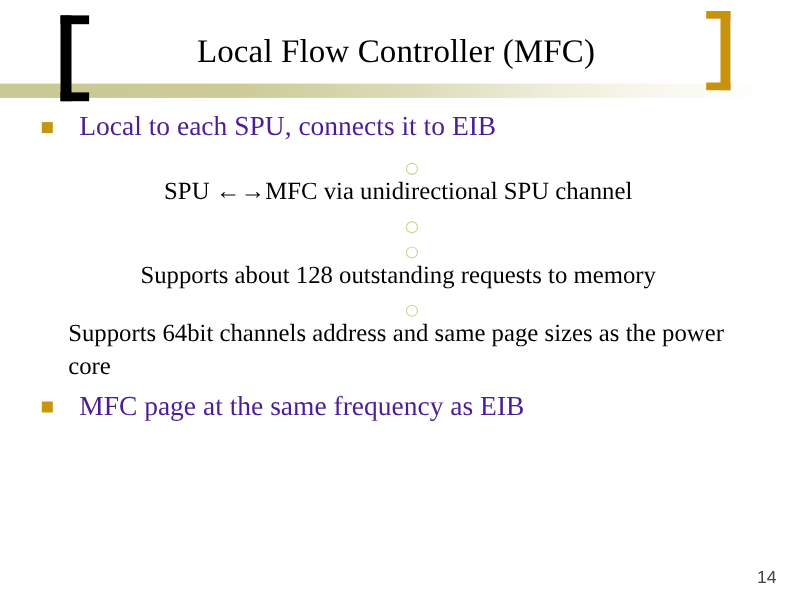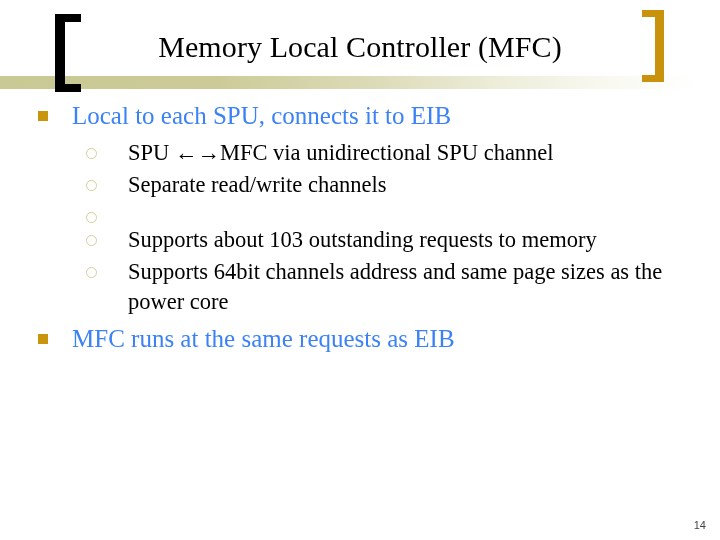--- a/index.html
+++ b/index.html
@@ -100,30 +100,31 @@
   }
   .sq {
     display: block;
     width: 10px;
     height: 10px;
     background: #c8950c;
   }
   .lvl1 .text {
     font-size: 25px;
     line-height: 32px;
-    color: #3b82f6;
+    color: #4c1d95;
   }
 
   .sublist {
     margin: 4px 0 6px 0;
   }
   .lvl2 {
     display: flex;
-    align-items: flex-start;
+    align-items: center;
     margin: 0 0 2px 0;
+    flex-direction: column;
   }
   .lvl2 .marker {
     flex: 0 0 auto;
     width: 42px;
     padding-top: 10px;
     padding-left: 56px;
     box-sizing: content-box;
     display: flex;
   }
   .circ {
@@ -138,89 +139,83 @@
     font-size: 22.5px;
     line-height: 30px;
     color: #000000;
     max-width: 600px;
   }
 
   .page-number {
     position: absolute;
     right: 14px;
     bottom: 8px;
-    font-size: 11px;
+    font-size: 16px;
     line-height: 13px;
     color: #444444;
     font-family: "Liberation Sans", sans-serif;
   }
 </style>
 </head>
 <body>
 
 <div class="slide">
 
   <div class="title-rule"></div>
   <div class="bracket bracket-left"></div>
   <div class="bracket bracket-right"></div>
 
-  <div class="slide-title">Memory Local Controller (MFC)</div>
+  <div class="slide-title">Local Flow Controller (MFC)</div>
 
   <div class="body">
 
     <div class="lvl1">
       <span class="marker">
           <span class="sq"></span>
         </span>
       <span class="text">Local to each SPU, connects it to EIB</span>
     </div>
 
     <div class="sublist">
 
       <div class="lvl2">
         <span class="marker">
             <span class="circ"></span>
           </span>
         <span class="text">SPU ←→MFC via unidirectional SPU channel</span>
       </div>
 
-      <div class="lvl2">
-        <span class="marker">
-            <span class="circ"></span>
-          </span>
-        <span class="text">Separate read/write channels</span>
-      </div>
-
-      <div class="lvl2">
-        <span class="marker">
-            <span class="circ"></span>
-          </span>
-      </div>
-
-      <div class="lvl2">
-        <span class="marker">
-            <span class="circ"></span>
-          </span>
-        <span class="text">Supports about 103 outstanding requests to memory</span>
+
+      <div class="lvl2">
+        <span class="marker">
+            <span class="circ"></span>
+          </span>
+      </div>
+
+      <div class="lvl2">
+        <span class="marker">
+            <span class="circ"></span>
+          </span>
+        <span class="text">Supports about 128 outstanding requests to memory</span>
       </div>
 
 
       <div class="lvl2">
         <span class="marker">
             <span class="circ"></span>
           </span>
         <span class="text">Supports 64bit channels address and same page sizes as the power core</span>
       </div>
 
     </div>
 
     <div class="lvl1">
       <span class="marker">
           <span class="sq"></span>
         </span>
-      <span class="text">MFC runs at the same requests as EIB</span>
+      <span class="text">MFC page at the same frequency as EIB</span>
     </div>
 
   </div>
 
   <div class="page-number">14</div>
 
 </div>
 
 </body></html>

